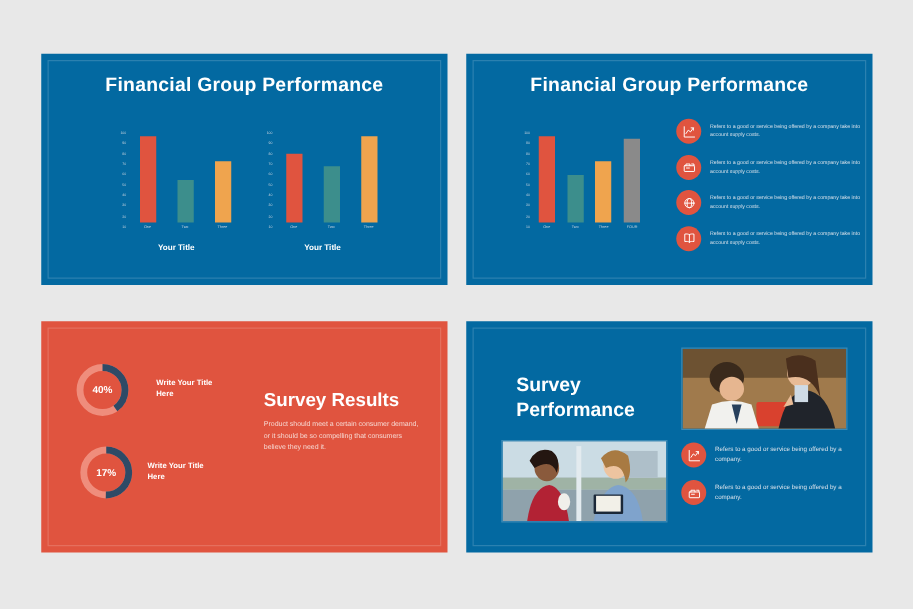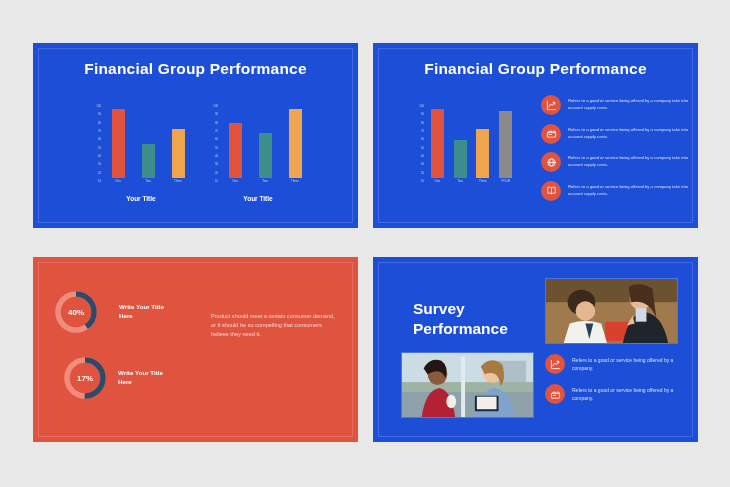--- a/index.html
+++ b/index.html
@@ -9,21 +9,21 @@
     font-family: "Liberation Sans", sans-serif;
     overflow: hidden;
   }
   .deck {
     position: relative;
     width: 730px; height: 487px;
     background: #e8e8e8;
   }
   .slide {
     position: absolute;
-    background: #1d4ed8;
+    background: #0369a1;
     overflow: hidden;
   }
   .slide.red { background: #e0543f; }
   .slide .inner-border {
     position: absolute;
     left: 5px; top: 5px; right: 5px; bottom: 5px;
     border: 1px solid rgba(255,255,255,0.16);
     pointer-events: none;
   }
 
@@ -337,21 +337,21 @@
           </svg>
         </span>
         <span class="feature-text">Refers to a good or service being offered by a company take into account supply costs.</span>
       </div>
     </div>
   </div>
 
   <div class="slide red" id="slide3">
     <div class="inner-border"></div>
 
-    <div class="donut-block" style="left:20px; top:32px;gap:10px;">
+    <div class="donut-block" style="left:26px; top:32px;gap:10px;">
       <div class="donut">
         <svg viewBox="0 0 46 46">
           <circle cx="23" cy="23" r="18" fill="none" stroke="#ef8d7c" stroke-width="5.5"></circle>
           <circle class="donut-arc" cx="23" cy="23" r="18" fill="none" stroke="#2e4a66" stroke-width="5.5" stroke-dasharray="45.23893421169302 113.09733552923255"></circle>
         </svg>
         <div class="pct">40%</div>
       </div>
       <div class="donut-label">Write Your Title Here</div>
     </div>
 
@@ -360,20 +360,21 @@
         <svg viewBox="0 0 46 46">
           <circle cx="23" cy="23" r="18" fill="none" stroke="#ef8d7c" stroke-width="5.5"></circle>
           <circle class="donut-arc" cx="23" cy="23" r="18" fill="none" stroke="#2e4a66" stroke-width="5.5" stroke-dasharray="56.548667764616276 113.09733552923255"></circle>
         </svg>
         <div class="pct">17%</div>
       </div>
       <div class="donut-label">Write Your Title Here</div>
     </div>
 
     <div class="survey-block">
+      <div class="survey-title">Survey Results</div>
       <div class="survey-body">Product should meet a certain consumer demand, or it should be so compelling that consumers believe they need it.</div>
     </div>
   </div>
 
   <div class="slide" id="slide4">
     <div class="inner-border"></div>
     <div class="title-left">Survey Performance</div>
 
     <div class="photo" id="photo-meeting">
       <svg viewBox="0 0 133 66" preserveAspectRatio="none">

